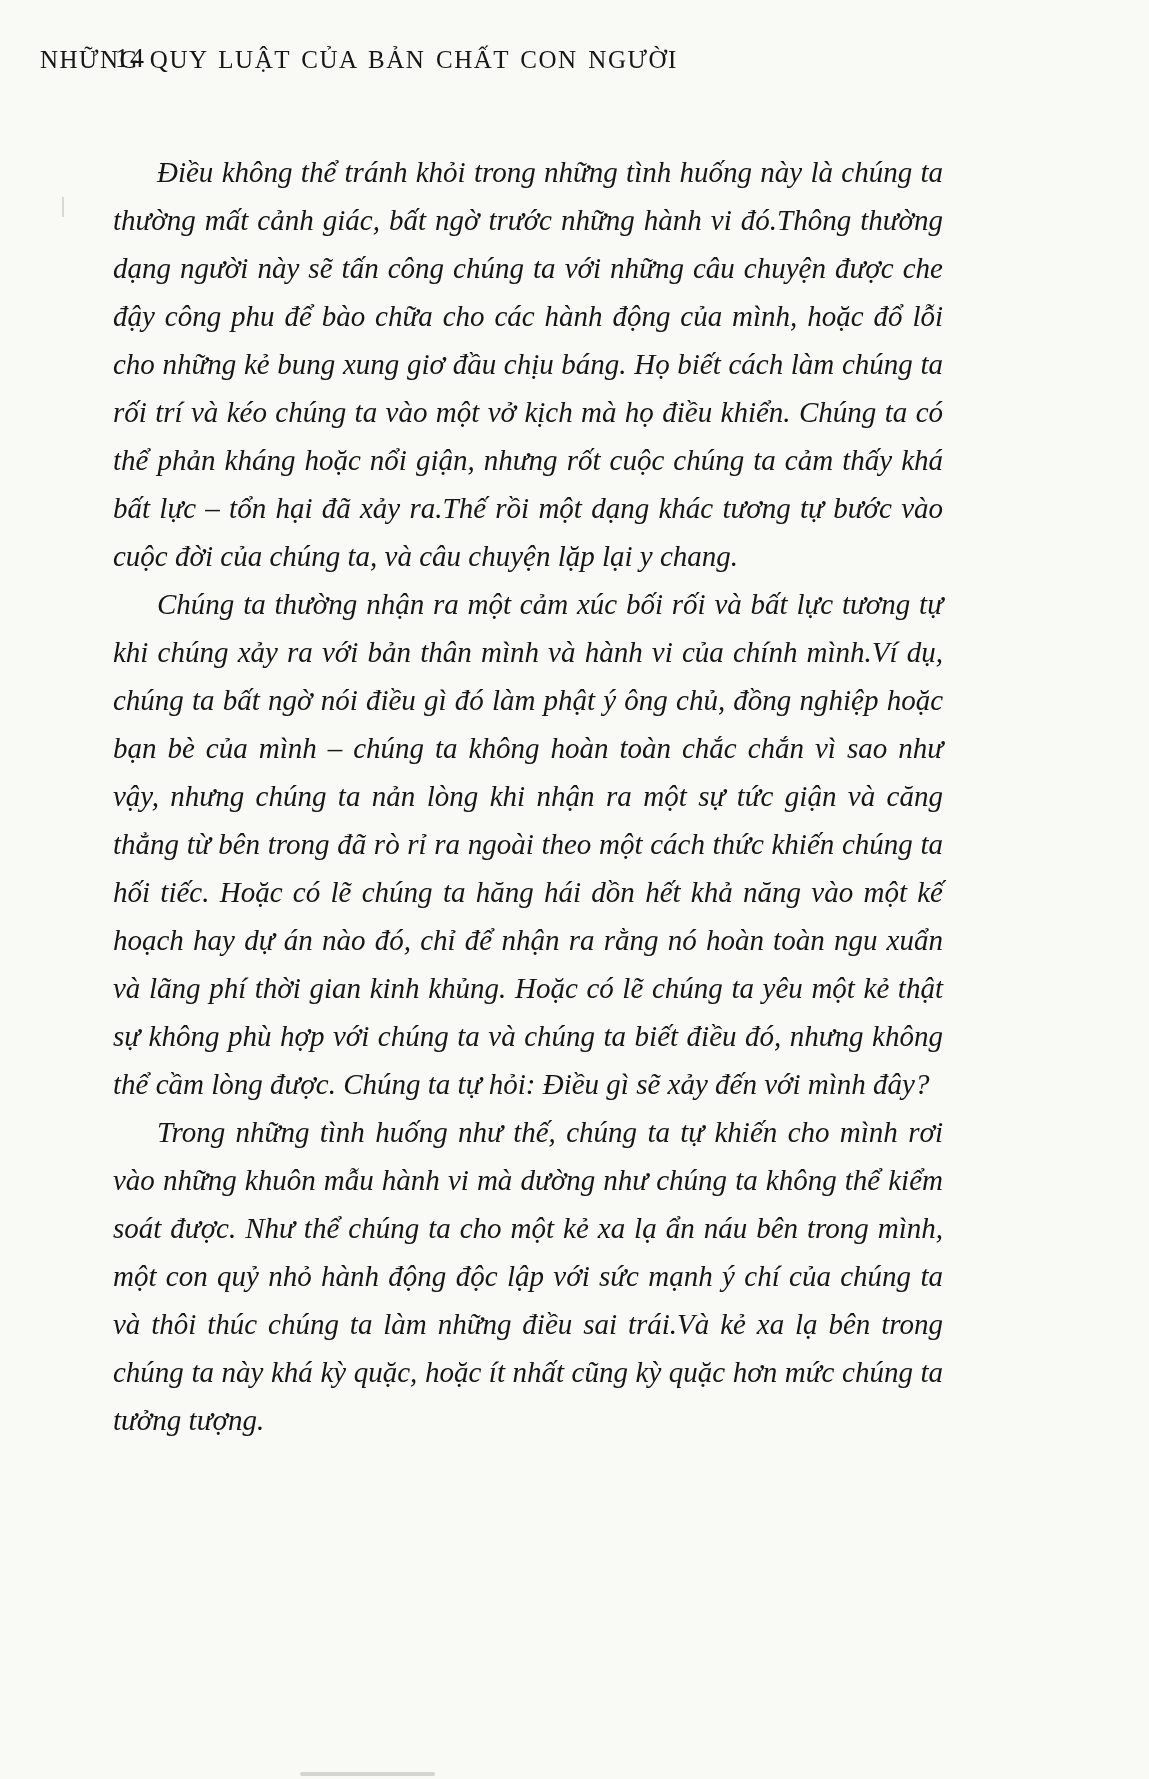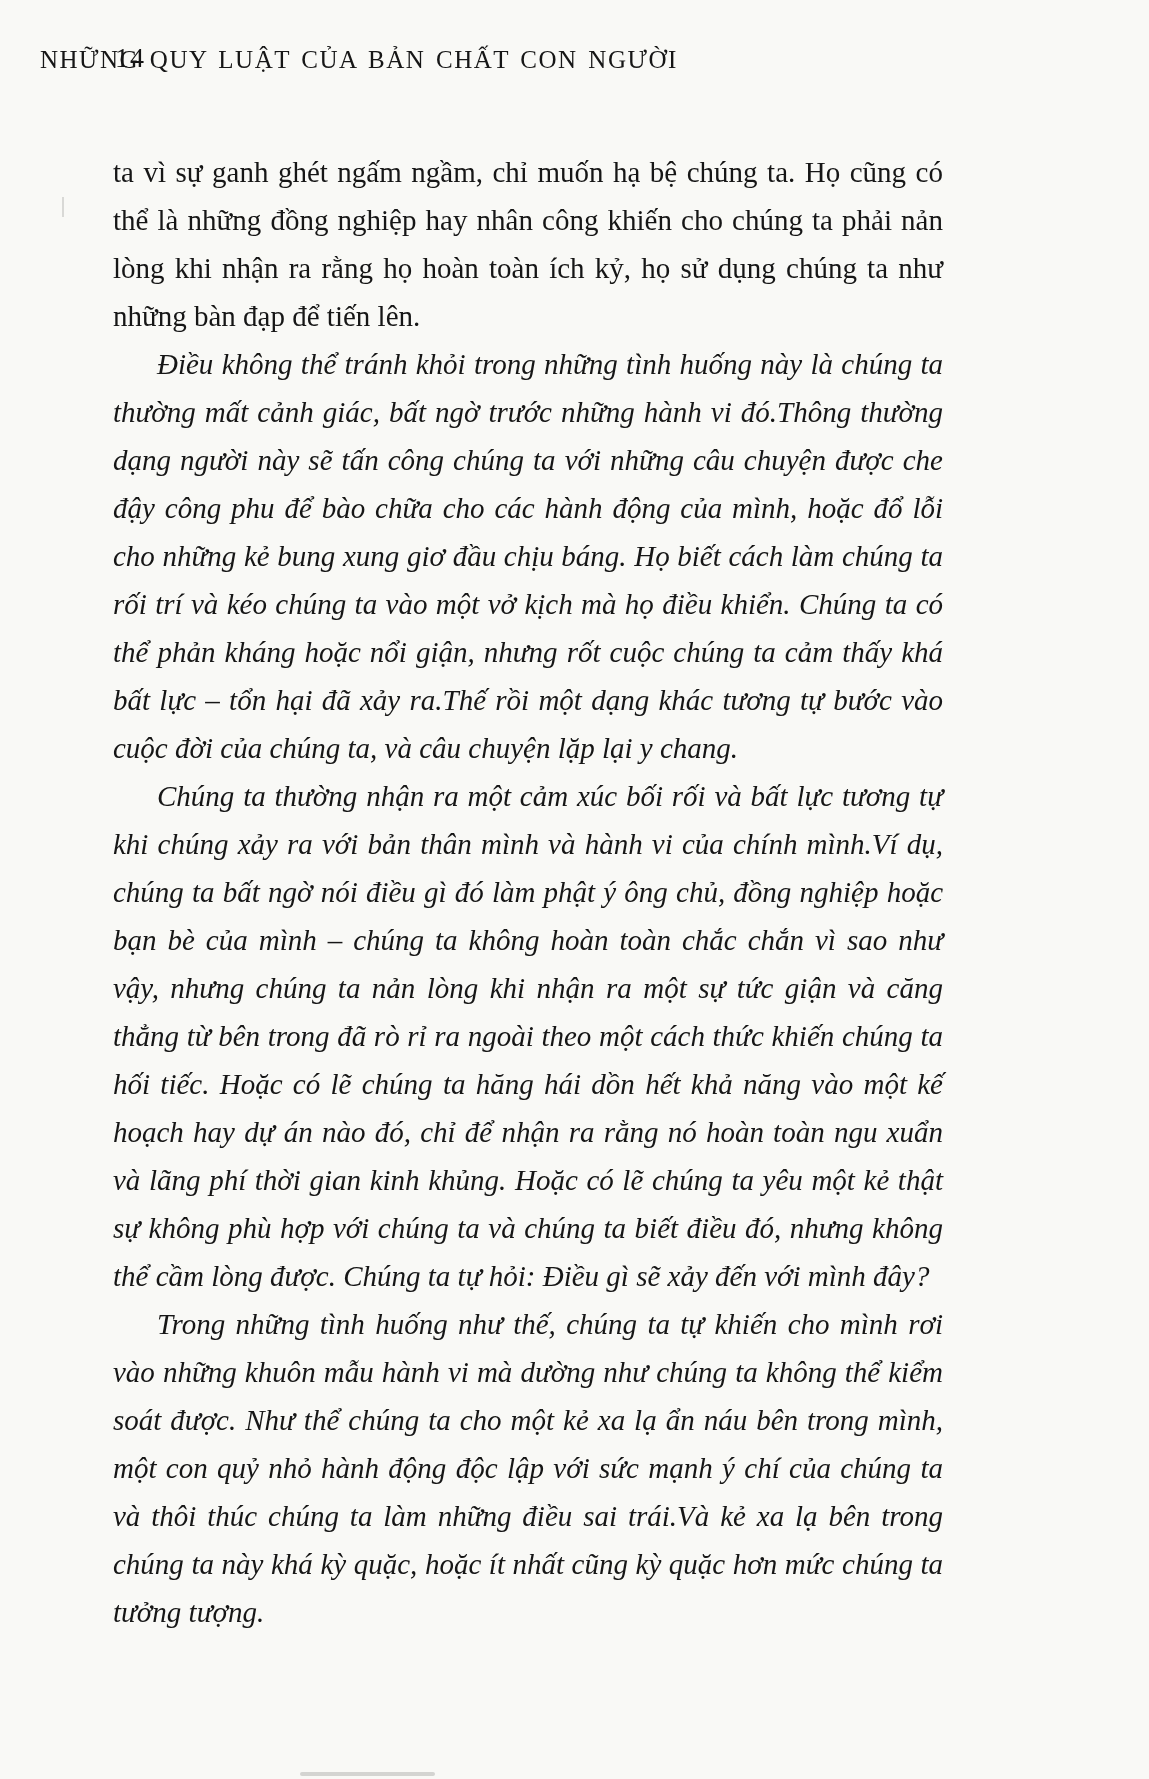--- a/index.html
+++ b/index.html
@@ -72,21 +72,20 @@
 <body>
 
 <div class="page">
 
   <div class="page-header">
     <span class="page-number">14</span>
     <div class="running-title">NHỮNG QUY LUẬT CỦA BẢN CHẤT CON NGƯỜI</div>
   </div>
 
   <div class="text-block">
-    <p>ta vì sự ganh ghét ngấm ngầm, chỉ muốn hạ bệ chúng ta. Họ cũng có thể là những đồng nghiệp hay nhân công khiến cho chúng ta phải nản lòng khi nhận ra rằng họ hoàn toàn ích kỷ, họ sử dụng chúng ta như những bàn đạp để tiến lên.</p>
     <p class="indent">Điều không thể tránh khỏi trong những tình huống này là chúng ta thường mất cảnh giác, bất ngờ trước những hành vi đó.Thông thường dạng người này sẽ tấn công chúng ta với những câu chuyện được che đậy công phu để bào chữa cho các hành động của mình, hoặc đổ lỗi cho những kẻ bung xung giơ đầu chịu báng. Họ biết cách làm chúng ta rối trí và kéo chúng ta vào một vở kịch mà họ điều khiển. Chúng ta có thể phản kháng hoặc nổi giận, nhưng rốt cuộc chúng ta cảm thấy khá bất lực – tổn hại đã xảy ra.Thế rồi một dạng khác tương tự bước vào cuộc đời của chúng ta, và câu chuyện lặp lại y chang.</p>
     <p class="indent">Chúng ta thường nhận ra một cảm xúc bối rối và bất lực tương tự khi chúng xảy ra với bản thân mình và hành vi của chính mình.Ví dụ, chúng ta bất ngờ nói điều gì đó làm phật ý ông chủ, đồng nghiệp hoặc bạn bè của mình – chúng ta không hoàn toàn chắc chắn vì sao như vậy, nhưng chúng ta nản lòng khi nhận ra một sự tức giận và căng thẳng từ bên trong đã rò rỉ ra ngoài theo một cách thức khiến chúng ta hối tiếc. Hoặc có lẽ chúng ta hăng hái dồn hết khả năng vào một kế hoạch hay dự án nào đó, chỉ để nhận ra rằng nó hoàn toàn ngu xuẩn và lãng phí thời gian kinh khủng. Hoặc có lẽ chúng ta yêu một kẻ thật sự không phù hợp với chúng ta và chúng ta biết điều đó, nhưng không thể cầm lòng được. Chúng ta tự hỏi: Điều gì sẽ xảy đến với mình đây?</p>
     <p class="indent">Trong những tình huống như thế, chúng ta tự khiến cho mình rơi vào những khuôn mẫu hành vi mà dường như chúng ta không thể kiểm soát được. Như thể chúng ta cho một kẻ xa lạ ẩn náu bên trong mình, một con quỷ nhỏ hành động độc lập với sức mạnh ý chí của chúng ta và thôi thúc chúng ta làm những điều sai trái.Và kẻ xa lạ bên trong chúng ta này khá kỳ quặc, hoặc ít nhất cũng kỳ quặc hơn mức chúng ta tưởng tượng.</p>
   </div>
 
   <div class="scan-artifact-left"></div>
   <div class="scan-artifact-bottom"></div>
 
 </div>
 

